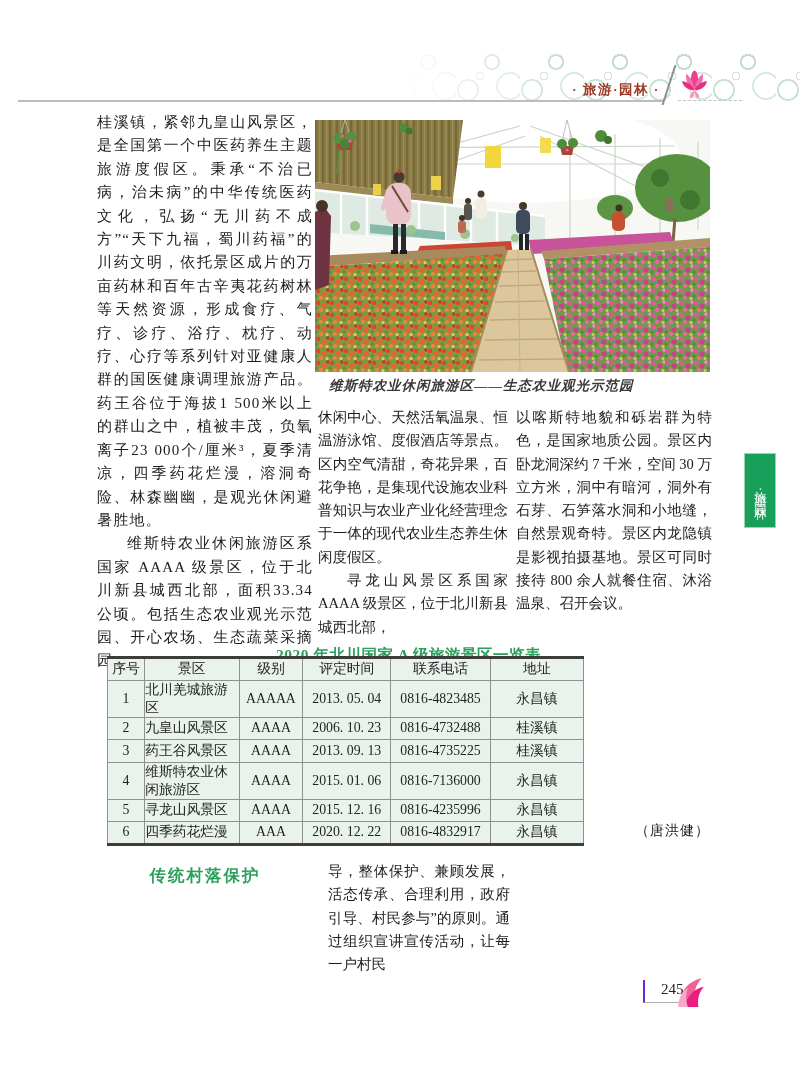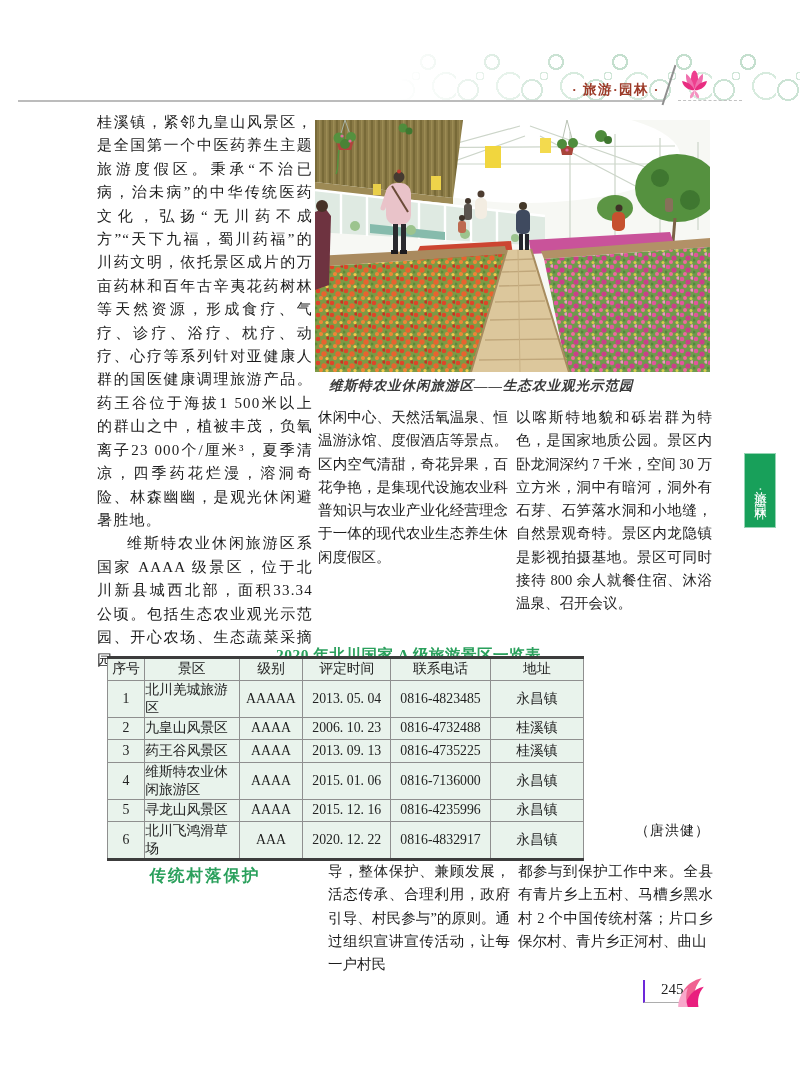--- a/index.html
+++ b/index.html
@@ -207,20 +207,21 @@
       <rect x="210" y="114" width="4" height="16" fill="#23252b"></rect>
       <circle cx="304" cy="88" r="3.5" fill="#3e3126"></circle>
       <rect x="297" y="92" width="13" height="19" rx="5" fill="#c6512f"></rect>
       <rect x="350" y="78" width="8" height="14" rx="3" fill="#87705a"></rect>
     </svg>
   </div>
   <div class="caption">维斯特农业休闲旅游区——生态农业观光示范园</div>
 
   <div class="col col2">
     <p>休闲中心、天然活氧温泉、恒温游泳馆、度假酒店等景点。区内空气清甜，奇花异果，百花争艳，是集现代设施农业科普知识与农业产业化经营理念于一体的现代农业生态养生休闲度假区。</p>
+    <p class="indent">寻龙山风景区系国家 AAAA 级景区，位于北川新县城西北部，</p>
   </div>
   <div class="col col3">
     <p>以喀斯特地貌和砾岩群为特色，是国家地质公园。景区内卧龙洞深约 7 千米，空间 30 万立方米，洞中有暗河，洞外有石芽、石笋落水洞和小地缝，自然景观奇特。景区内龙隐镇是影视拍摄基地。景区可同时接待 800 余人就餐住宿、沐浴温泉、召开会议。</p>
   </div>
 
   <div class="tbl-title">2020 年北川国家 A 级旅游景区一览表</div>
   <table class="tbl">
     <colgroup>
       <col style="width:45px">
         <col style="width:130px">
@@ -273,38 +274,35 @@
     <tr>
       <td>5</td>
       <td class="cell-name">寻龙山风景区</td>
       <td>AAAA</td>
       <td>2015. 12. 16</td>
       <td>0816-4235996</td>
       <td>永昌镇</td>
     </tr>
     <tr>
       <td>6</td>
-      <td class="cell-name">北川飞鸿滑草场</td>
+      <td class="cell-name">四季药花烂漫</td>
       <td>AAA</td>
       <td>2020. 12. 22</td>
       <td>0816-4832917</td>
       <td>永昌镇</td>
     </tr>
   </tbody>
     </table>
   <div class="attribution">（唐洪健）</div>
 
   <div class="vcol vcol1">
     <h3 class="sec-title">传统村落保护</h3>
   </div>
   <div class="vcol vcol2">
     <p>导，整体保护、兼顾发展，活态传承、合理利用，政府引导、村民参与”的原则。通过组织宣讲宣传活动，让每一户村民</p>
-  </div>
-  <div class="vcol vcol3">
-    <p>都参与到保护工作中来。全县有青片乡上五村、马槽乡黑水村 2 个中国传统村落；片口乡保尔村、青片乡正河村、曲山</p>
   </div>
 
   <div class="side-tab">
     <span>旅游·园林</span>
   </div>
 
   <div class="pageno-box">245</div>
   <svg class="footer-petal" width="30" height="32" viewBox="0 0 28 30">
     <path d="M4,28 C3,16 10,5 24,2 C18,9 16,16 17,27 C13,23 9,24 4,28 Z" fill="#f06292"></path>
     <path d="M8,29 C10,20 16,12 26,10 C21,16 20,22 21,29 Z" fill="#e91e7e"></path>

